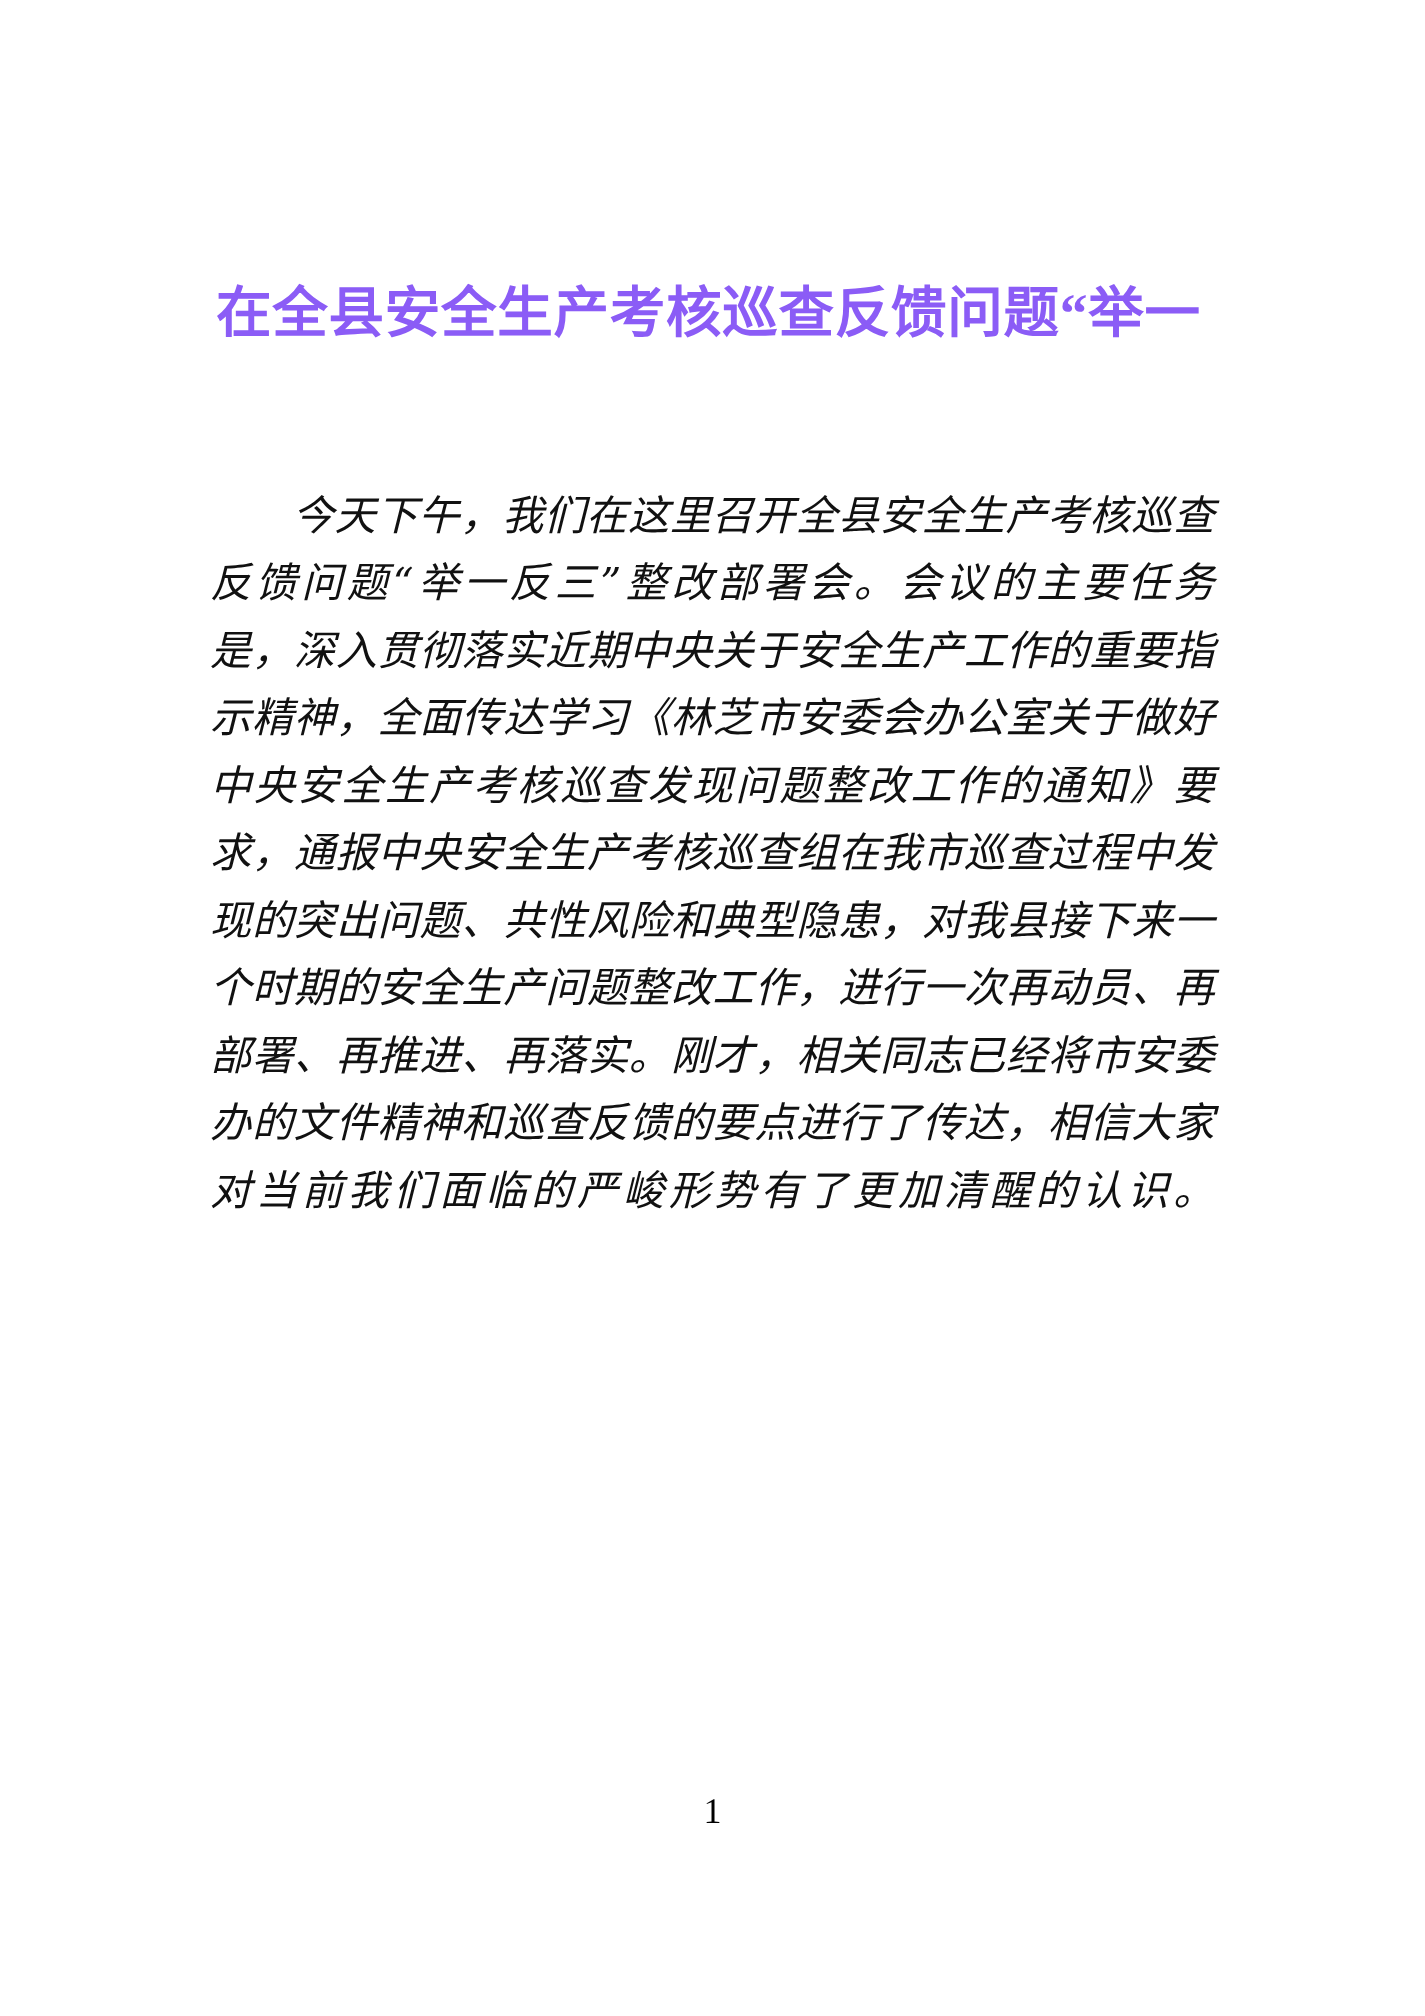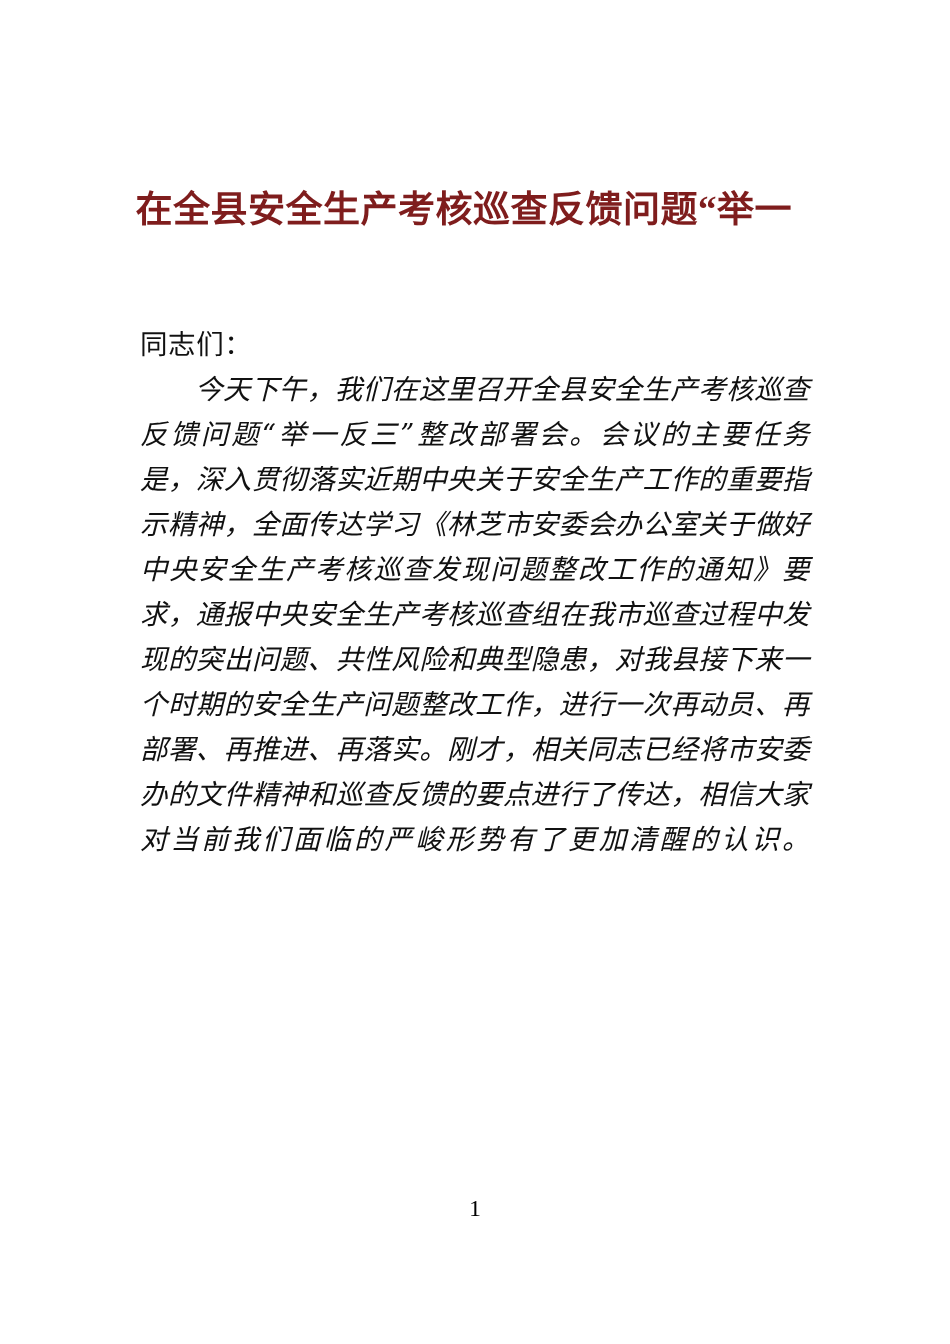--- a/index.html
+++ b/index.html
@@ -23,30 +23,30 @@
     left: 0;
     top: 0;
     width: 950px;
     height: 1344px;
     background: #ffffff;
   }
 
   
   .doc-title {
     position: absolute;
-    left: 124px;
+    left: 144px;
     top: 152px;
     width: 668px;
-    text-align: right;
+    text-align: left;
     font-family: "Liberation Serif", "DejaVu Serif", serif;
     font-weight: bold;
     font-size: 37px;
     line-height: 66px;
     letter-spacing: 0.5px;
-    color: #7f1d1d;
+    color: #8b5cf6;
     white-space: normal;
   }
   .doc-title .title-line {
     display: block;
   }
 
   
   .doc-body {
     position: absolute;
     left: 140px;
@@ -99,19 +99,18 @@
 </head>
 <body>
 
 <div class="page">
 
   <h1 class="doc-title">
     <span class="title-line">在全县安全生产考核巡查反馈问题“举一</span>
   </h1>
 
   <div class="doc-body">
-    <p class="salutation">同志们：</p>
     <p class="para">今天下午，我们在这里召开全县安全生产考核巡查反馈问题“举一反三”整改部署会。会议的主要任务是，深入贯彻落实近期中央关于安全生产工作的重要指示精神，全面传达学习《林芝市安委会办公室关于做好中央安全生产考核巡查发现问题整改工作的通知》要求，通报中央安全生产考核巡查组在我市巡查过程中发现的突出问题、共性风险和典型隐患，对我县接下来一个时期的安全生产问题整改工作，进行一次再动员、再部署、再推进、再落实。刚才，相关同志已经将市安委办的文件精神和巡查反馈的要点进行了传达，相信大家对当前我们面临的严峻形势有了更加清醒的认识。</p>
   </div>
 
   <div class="page-number">1</div>
 
 </div>
 
 </body></html>

